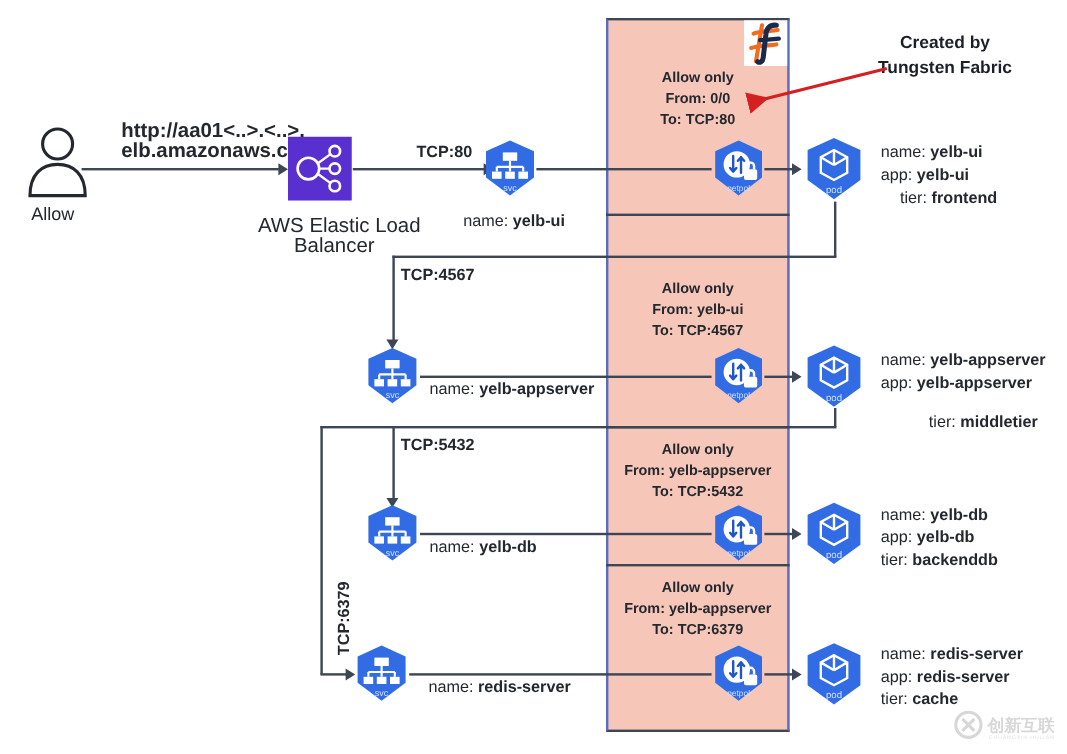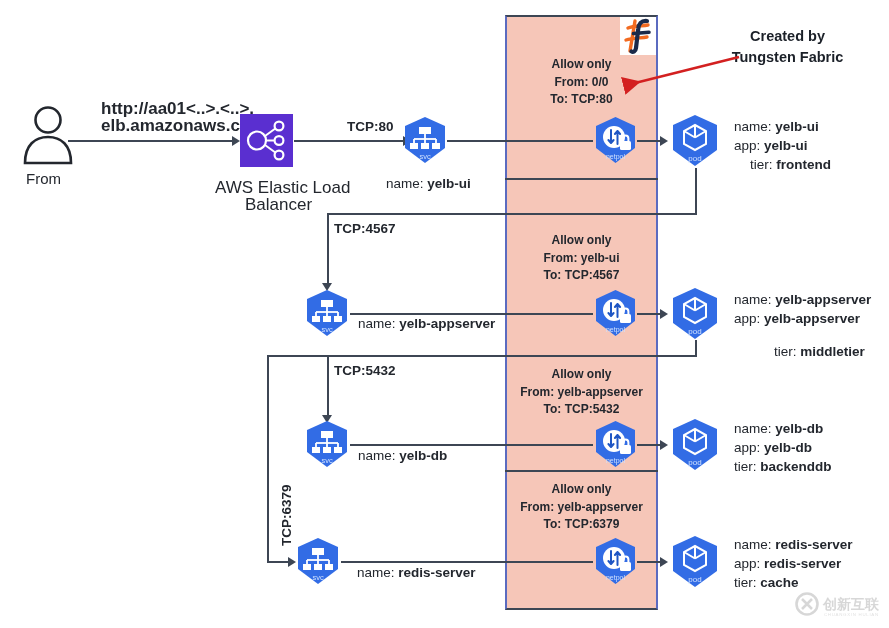--- a/index.html
+++ b/index.html
@@ -123,21 +123,21 @@
   <div class="hline" style="left:341px;top:561px;width:252px;"></div>
   <div class="hline" style="left:637px;top:561px;width:28px;"></div>
   <div class="arrowR" style="left:660px;top:557px;"></div>
 
   <div class="abs" style="left:20px;top:105px;width:56px;height:60px;">
     <svg width="56" height="60" viewBox="0 0 56 60" aria-hidden="true">
       <circle cx="28" cy="15" r="12.5" fill="none" stroke="#23272e" stroke-width="2.6"></circle>
       <path d="M5 58 C5 40 15 32 28 32 C41 32 51 40 51 58 Z" fill="none" stroke="#23272e" stroke-width="2.6"></path>
     </svg>
   </div>
-  <div class="lbl" style="left:26px;top:170px;font-size:15px;">From</div>
+  <div class="lbl" style="left:26px;top:170px;font-size:15px;">Allow</div>
 
   <div class="lbl b" style="left:101px;top:100px;">http://aa01&lt;..&gt;.&lt;..&gt;.</div>
   <div class="lbl b" style="left:101px;top:117px;">elb.amazonaws.com</div>
 
   <div class="elb" style="left:240px;top:114px;width:53px;height:53px;">
     <svg width="53" height="53" viewBox="0 0 53 53" aria-hidden="true">
       <rect x="0" y="0" width="53" height="53" fill="#5a2fd0"></rect>
       <circle cx="17" cy="26.5" r="9" fill="none" stroke="#fff" stroke-width="2.2"></circle>
       <line x1="25" y1="22" x2="36" y2="14" stroke="#fff" stroke-width="2"></line>
       <line x1="26" y1="26.5" x2="35" y2="26.5" stroke="#fff" stroke-width="2"></line>

